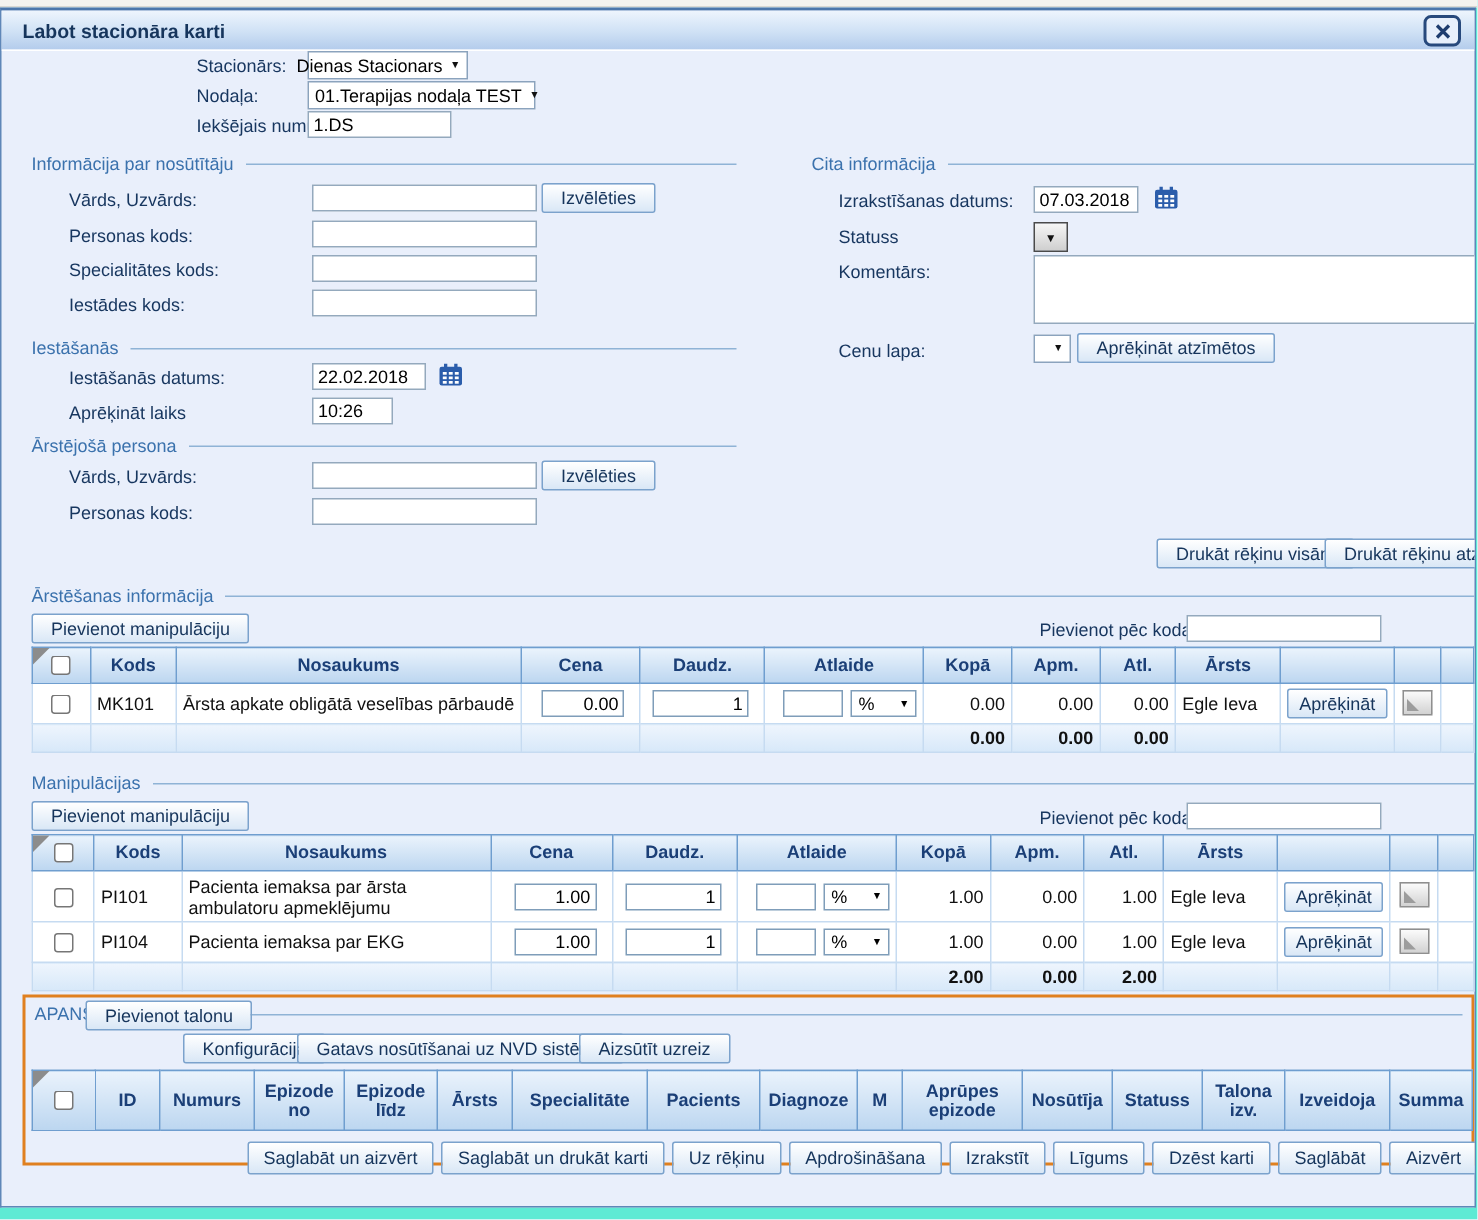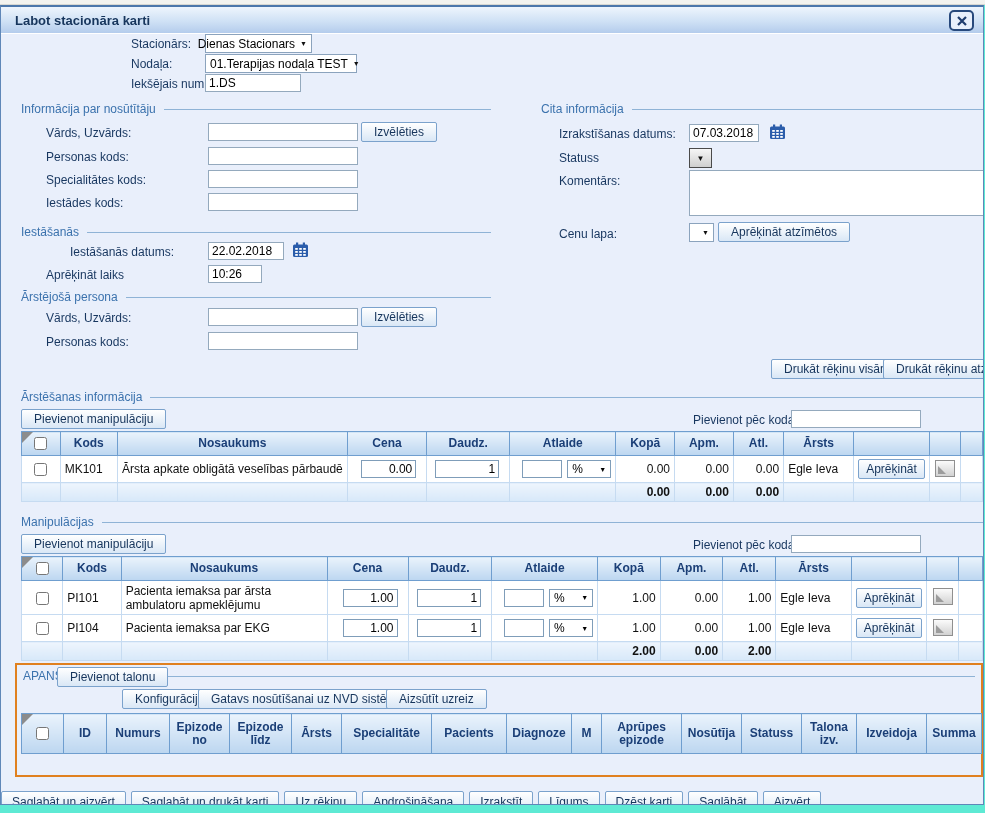--- a/index.html
+++ b/index.html
@@ -90,21 +90,21 @@
   }
   .pct .arr { margin-left:auto; font-size:7px; }
   .atl-cell { display:flex; align-items:center; gap:5px; padding-left:8px; }
   .mini-btn {
     width:20px; height:17px; border:1px solid #8f8f8f;
     background:linear-gradient(#fbfbfb,#d2d2d2); position:relative; padding:0; cursor:pointer;
   }
   .mini-btn .tri { position:absolute; left:2px; bottom:2px; width:0; height:0; border-bottom:8px solid #9c9c9c; border-right:8px solid transparent; }
 
   .orange-box { position:absolute; left:14px; top:656px; width:968px; height:114px; border:2px solid #e0801f; }
-  .bottom-row { position:absolute; top:784px; left:0; width:984px; display:flex; justify-content:flex-start; gap:5px; }
+  .bottom-row { position:absolute; top:754px; left:0; width:984px; display:flex; justify-content:flex-end; gap:5px; }
   .cal { position:absolute; width:17px; height:16px; padding:0; border:none; background:none; cursor:pointer; }
 </style>
 </head>
 <body>
 
 <div class="screen">
   <div class="top-strip"></div>
 
   <div class="dialog">
 
@@ -141,21 +141,21 @@
     <input class="inp" style="left: 207px; top: 140px; width: 150px;">
     <span class="lbl" style="left:45px; top:166px;">Specialitātes kods:</span>
     <input class="inp" style="left: 207px; top: 163px; width: 150px;">
     <span class="lbl" style="left:45px; top:189px;">Iestādes kods:</span>
     <input class="inp" style="left: 207px; top: 186px; width: 150px;">
 
     <div class="legend" style="left:20px; top:218px; width:470px;">
       <span>Iestāšanās</span>
         <span class="line"></span>
     </div>
-    <span class="lbl" style="left:45px; top:238px;margin-left:24px;">Iestāšanās datums:</span>
+    <span class="lbl" style="left:45px; top:238px;">Iestāšanās datums:</span>
     <input class="inp" style="left: 207px; top: 235px; width: 76px;" value="22.02.2018">
     <button class="cal" style="left:291px; top:235px;">
       <svg width="17" height="16" viewBox="0 0 17 16">
           <rect x="1" y="2.5" width="15" height="12.5" rx="1.5" fill="#2b5dab"></rect>
           <rect x="4" y="0.5" width="2.2" height="3.5" fill="#2b5dab"></rect>
           <rect x="10.8" y="0.5" width="2.2" height="3.5" fill="#2b5dab"></rect>
           <g fill="#fff">
             <rect x="3.2" y="6" width="2.6" height="1.8"></rect>
             <rect x="7.2" y="6" width="2.6" height="1.8"></rect>
             <rect x="11.2" y="6" width="2.6" height="1.8"></rect>

